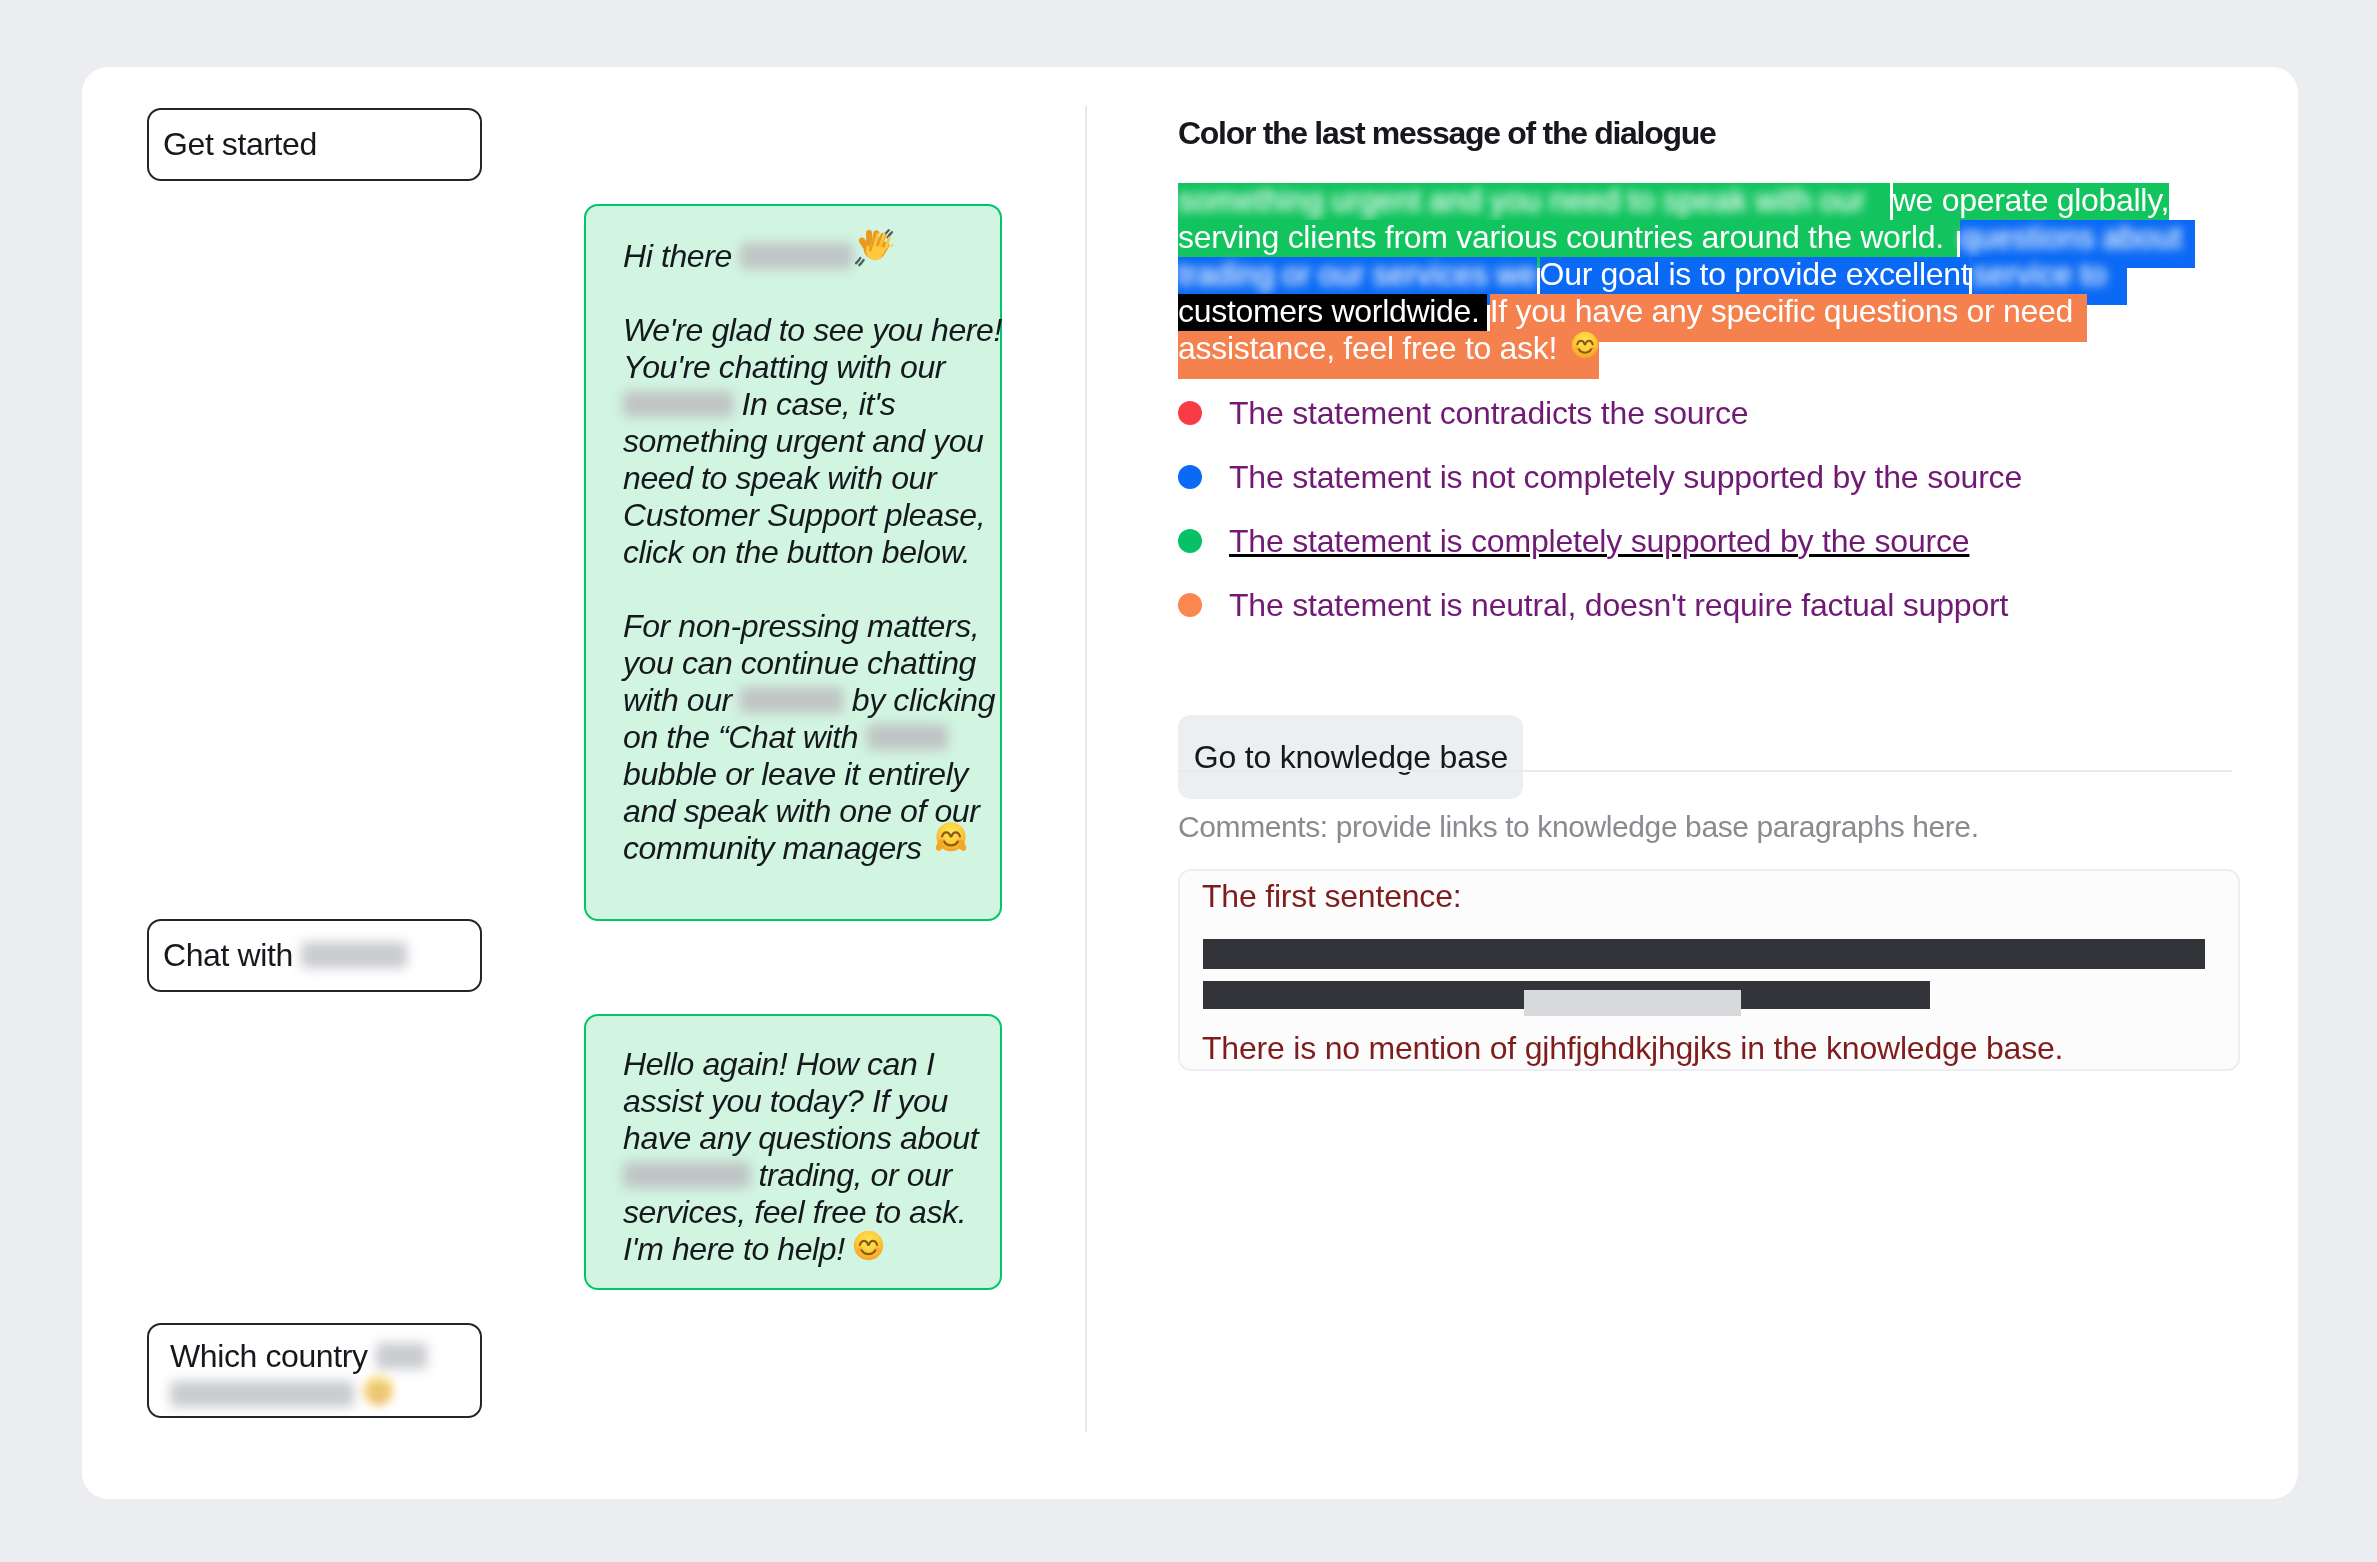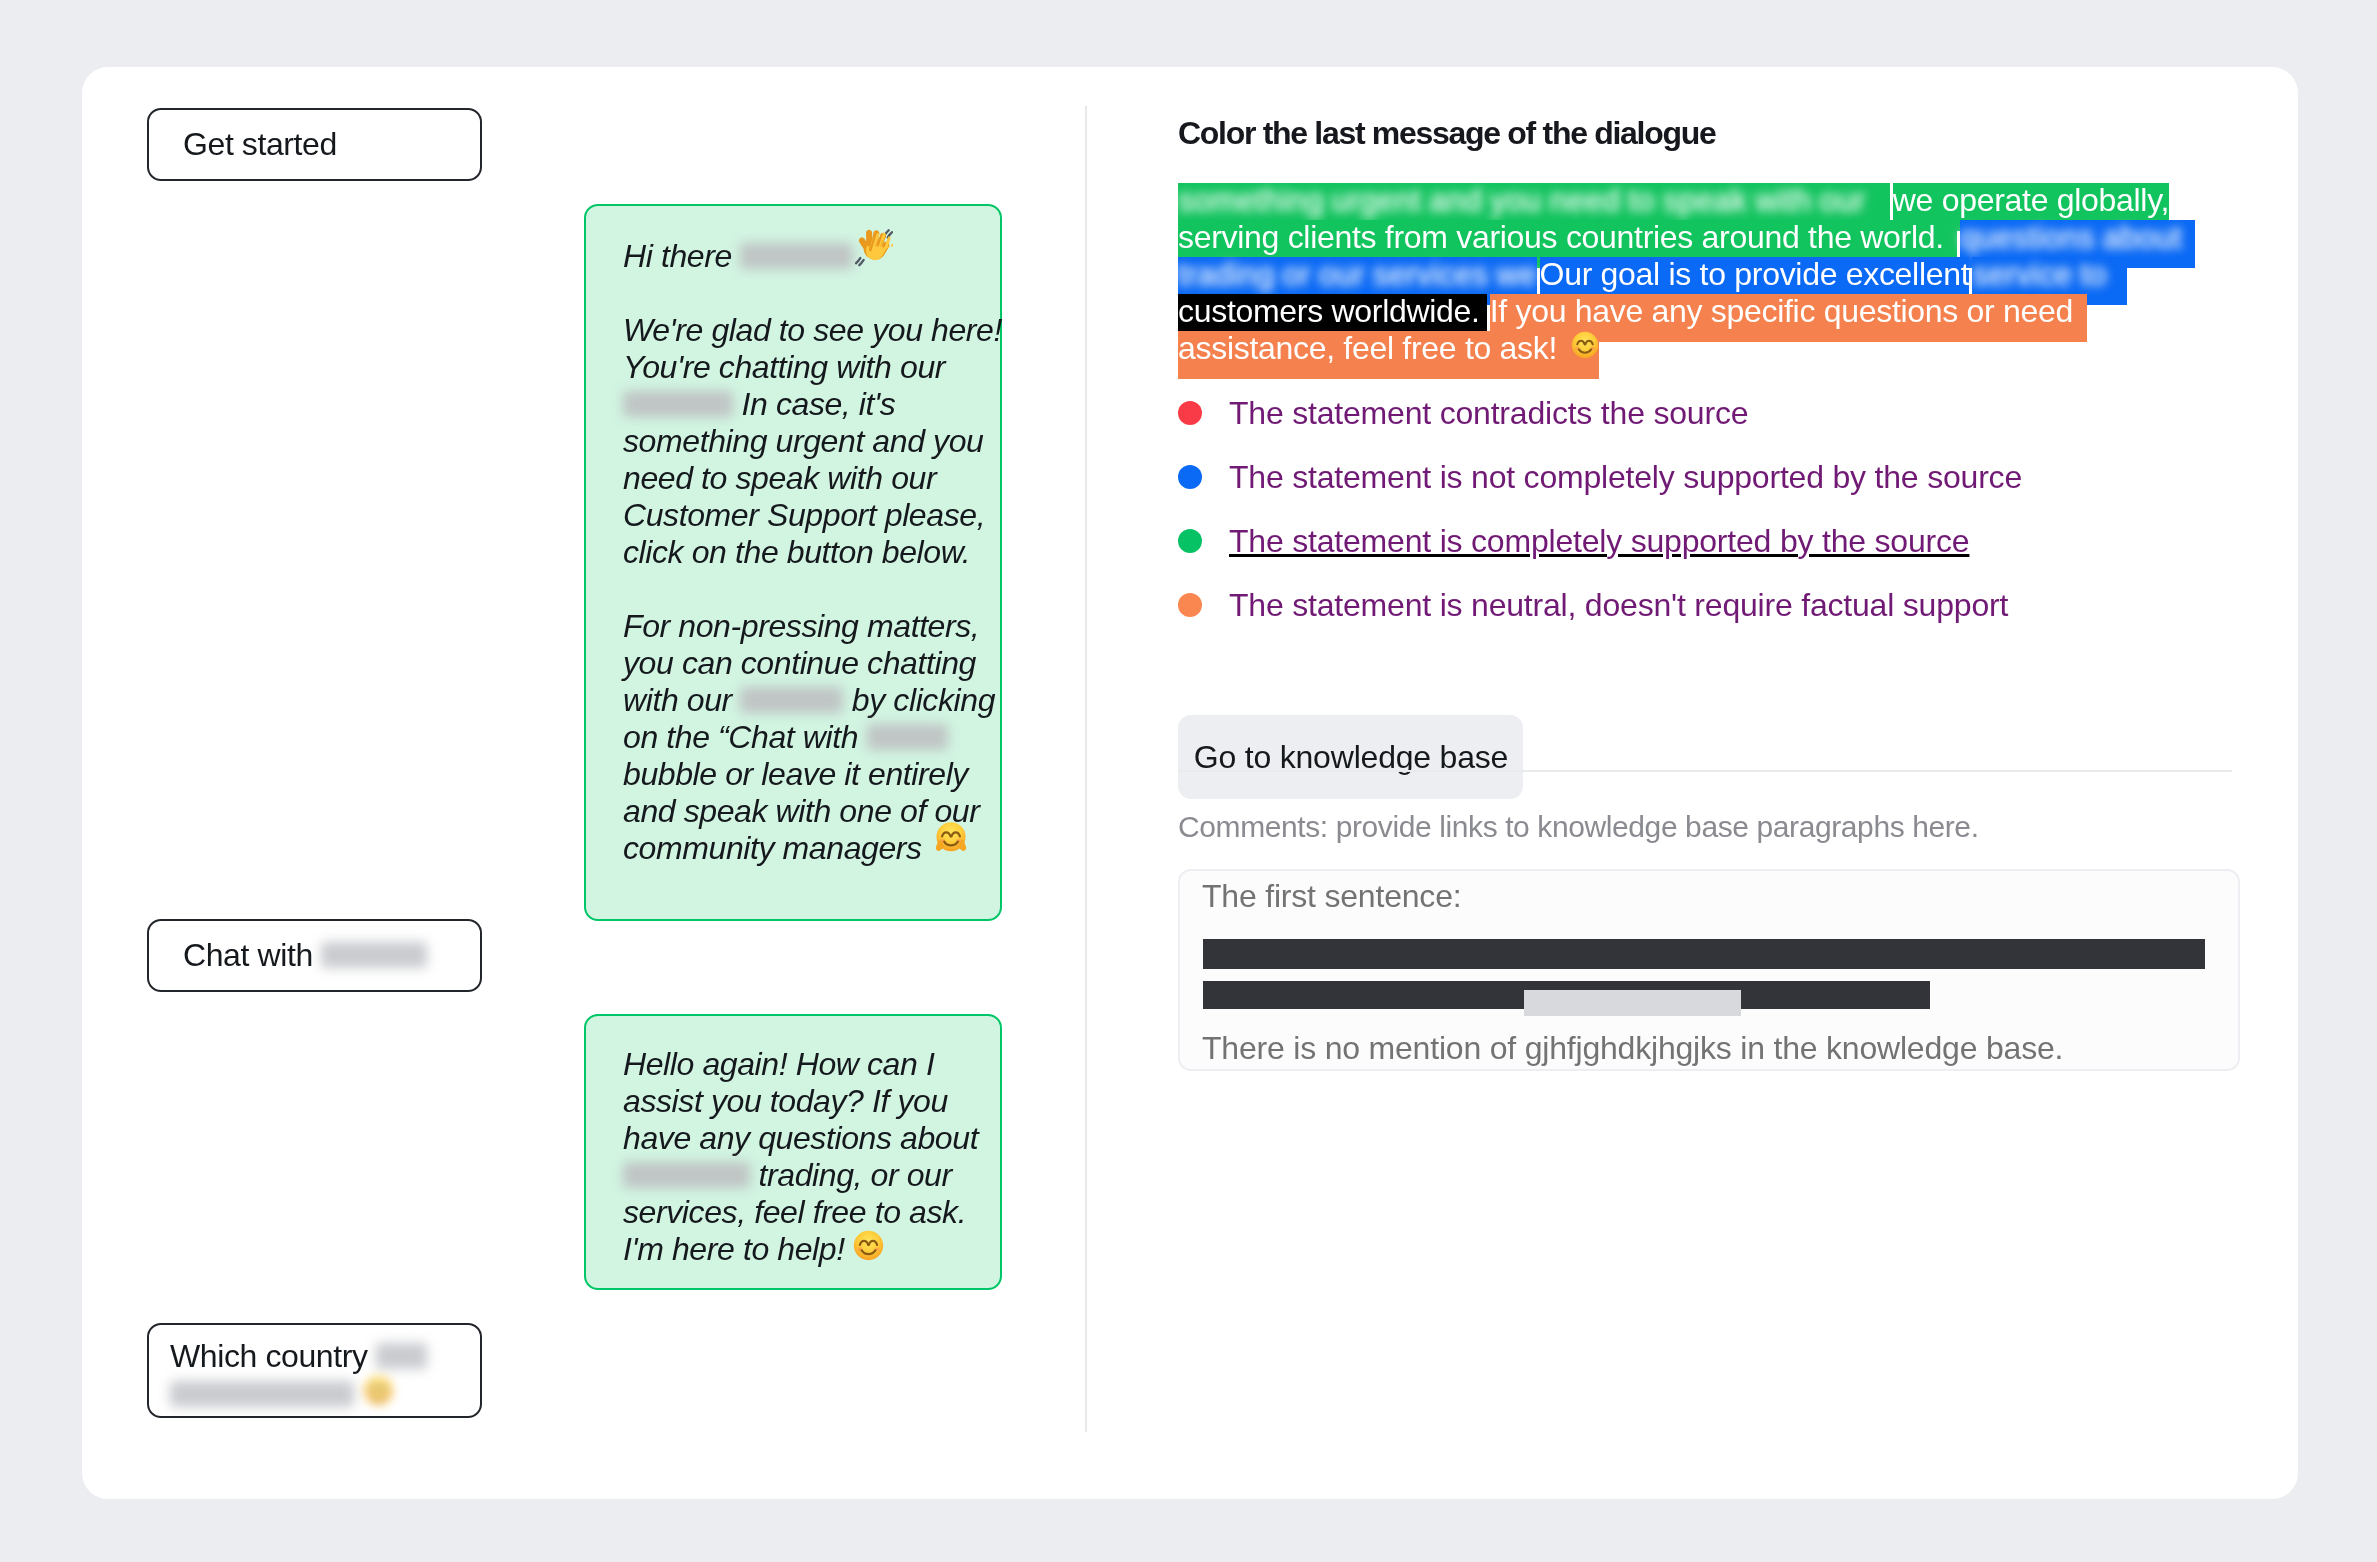--- a/index.html
+++ b/index.html
@@ -6,21 +6,21 @@
   *{box-sizing:border-box;margin:0;padding:0;}
   html,body{width:2377px;height:1562px;overflow:hidden;}
   body{background:#ecedf1;font-family:"Liberation Sans",sans-serif;-webkit-font-smoothing:antialiased;text-rendering:optimizeLegibility;}
 
   .app-card{position:absolute;left:82px;top:67px;width:2216px;height:1432px;background:#ffffff;border-radius:26px;}
 
   
   .chat-col{position:absolute;left:0;top:0;width:1004px;height:1413px;}
 
   .quick-reply{position:absolute;border:2px solid #22262b;border-radius:14px;background:#fff;
-               font-size:32px;line-height:36px;color:#15181c;padding:16px 20px 17px 34px;letter-spacing:-0.4px;}
+               font-size:32px;line-height:36px;color:#15181c;padding:16px 20px 17px 14px;letter-spacing:-0.4px;}
 
   .bubble{position:absolute;border:2px solid #00c667;border-radius:14px;background:#d2f5e2;
           font-size:32px;line-height:37px;color:#15181c;padding:14px 18px 13px 21px;letter-spacing:-0.4px;
           white-space:nowrap;}
   .bubble p{margin:16px;font-style:italic;}
   .bubble p + p{margin-top:37px;}
 
   
   .redact{display:inline-block;background:#c9cbcf;border-radius:4px;vertical-align:-2px;
           filter:blur(6px);}
@@ -46,21 +46,21 @@
   .legend-label{font-size:32px;color:#701a75;letter-spacing:-0.2px;}
 
   .kb-button{display:inline-flex;align-items:center;justify-content:center;background:#eceef1;
              border:none;border-radius:13px;font-size:32px;color:#15181c;font-family:inherit;letter-spacing:-0.2px;}
 
   .hrule{height:2px;background:#e9eaec;}
 
   .comments-label{font-size:30px;color:#8a8b90;letter-spacing:-0.4px;}
 
   .comment-box{border:2px solid #eceef1;border-radius:13px;background:#fcfcfd;}
-  .comment-line{font-size:32px;color:#737373;letter-spacing:-0.2px;}
+  .comment-line{font-size:32px;color:#7f1d1d;letter-spacing:-0.2px;}
   .bar{background:#323439;}
   .bar-light{background:#d7d9dd;}
 
   .emoji{display:inline-block;vertical-align:-0.21em;}
   .emoji .emoji-svg{width:34px;height:34px;}
   .emoji.hug{position:relative;top:-11px;margin-left:4px;}
   .emoji.smile{position:relative;top:-6px;}
   .emoji.smile .emoji-svg{width:31px;height:31px;}
   .emoji.smile-sm .emoji-svg{width:28px;height:28px;}
   .emoji.smile-sm{position:relative;top:-7px;margin-left:5px;}

